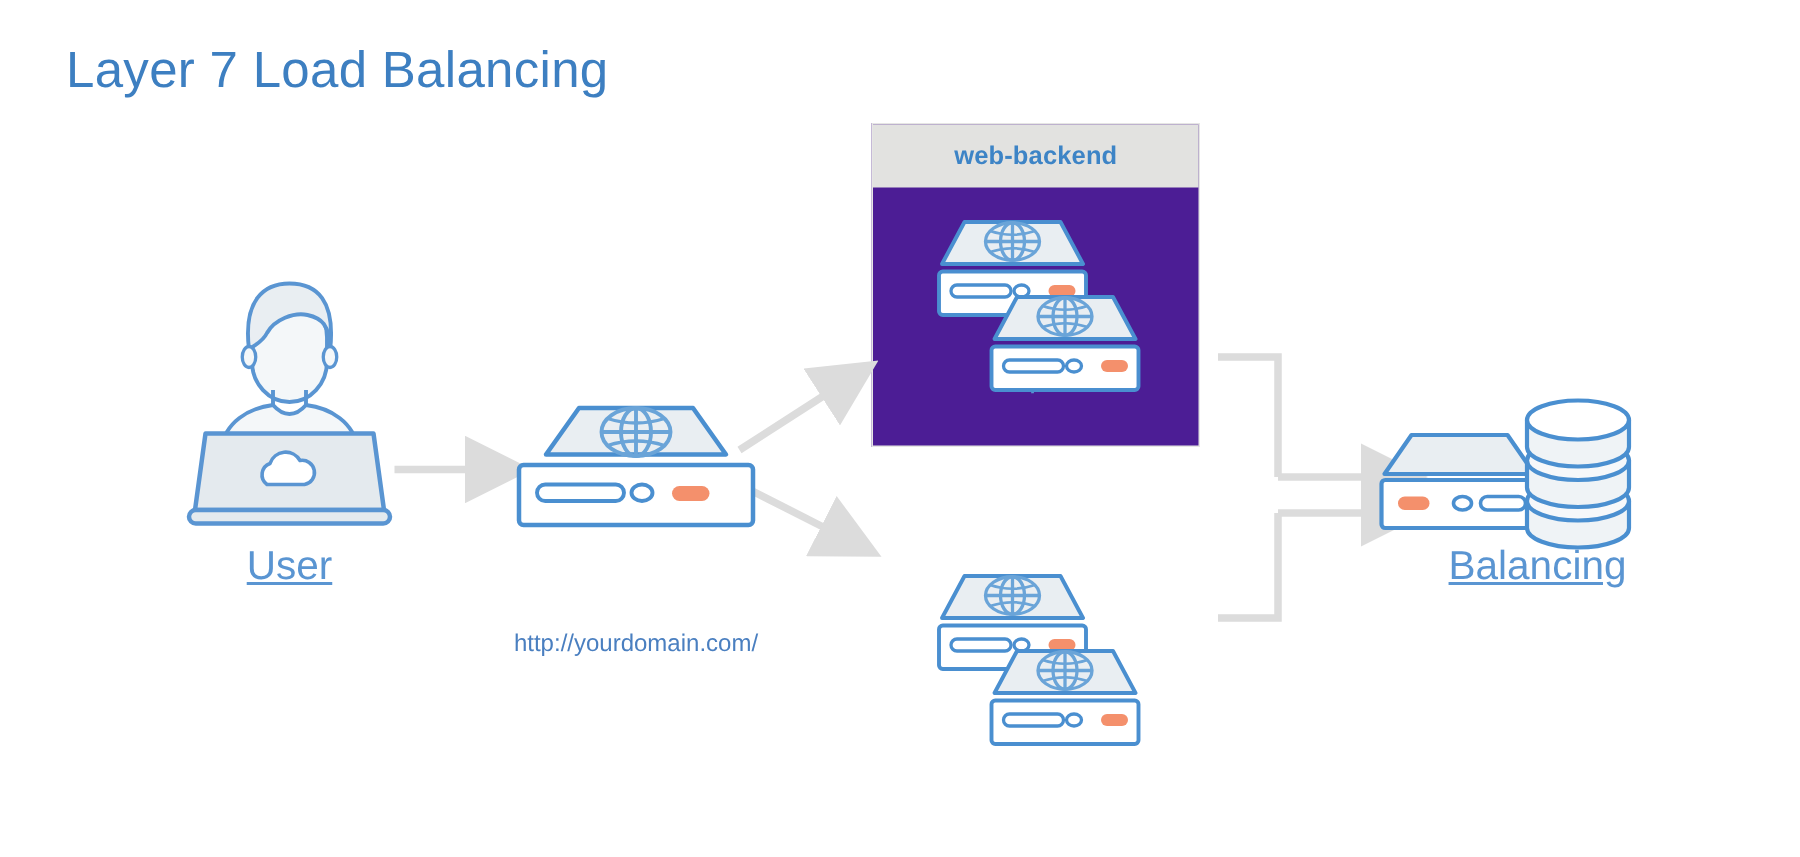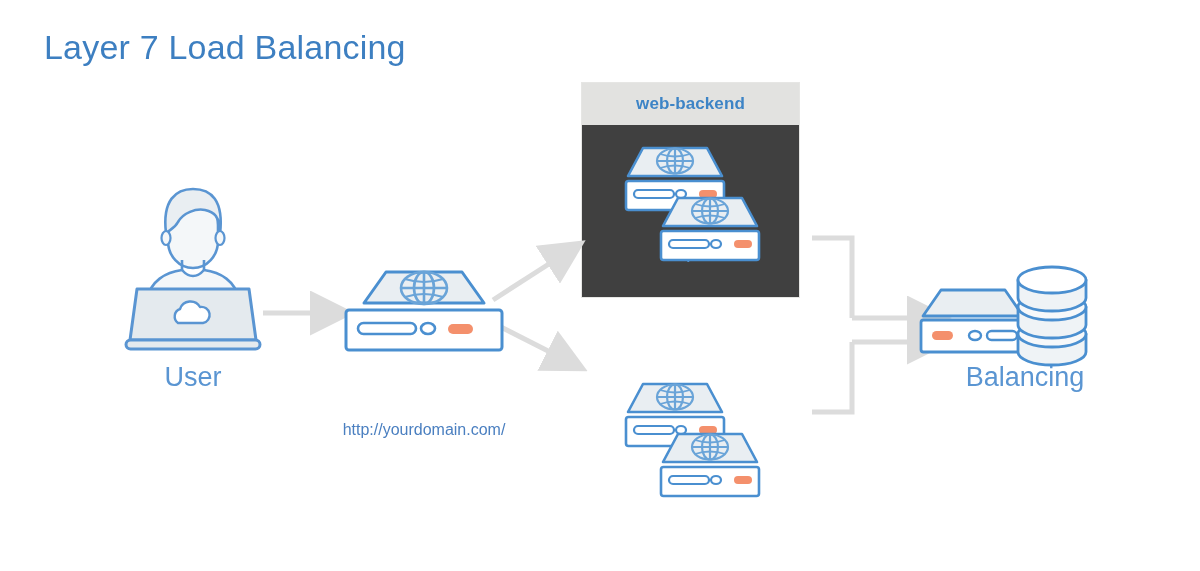--- a/index.html
+++ b/index.html
@@ -14,30 +14,30 @@
   
   .title{
     position:absolute;left:44px;top:28px;
     font-size:34px;font-weight:400;color:#3d7fc1;
     letter-spacing:.2px;white-space:nowrap;
   }
 
   
   .node-label{
     position:absolute;text-align:center;
-    font-size:27px;font-weight:400;color:#5a95d2;white-space:nowrap;
+    font-size:27px;font-weight:400;color:#5a95d2;white-space:nowrap;text-decoration:underline;
   }
   .url-label{
     position:absolute;text-align:center;
     font-size:16px;font-weight:400;color:#4a7fc0;white-space:nowrap;
   }
 
   
   .group-box{
-    position:absolute;background:#404040;
+    position:absolute;background:#4c1d95;
     border:1px solid #e6e6e4;box-sizing:border-box;
   }
   .group-head{
     position:absolute;left:0;top:0;width:100%;height:42px;
     background:#e2e2e0;display:flex;align-items:center;justify-content:center;
     box-sizing:border-box;
   }
   .group-head-text{
     font-size:17px;font-weight:700;color:#3d84c6;letter-spacing:.1px;
   }

